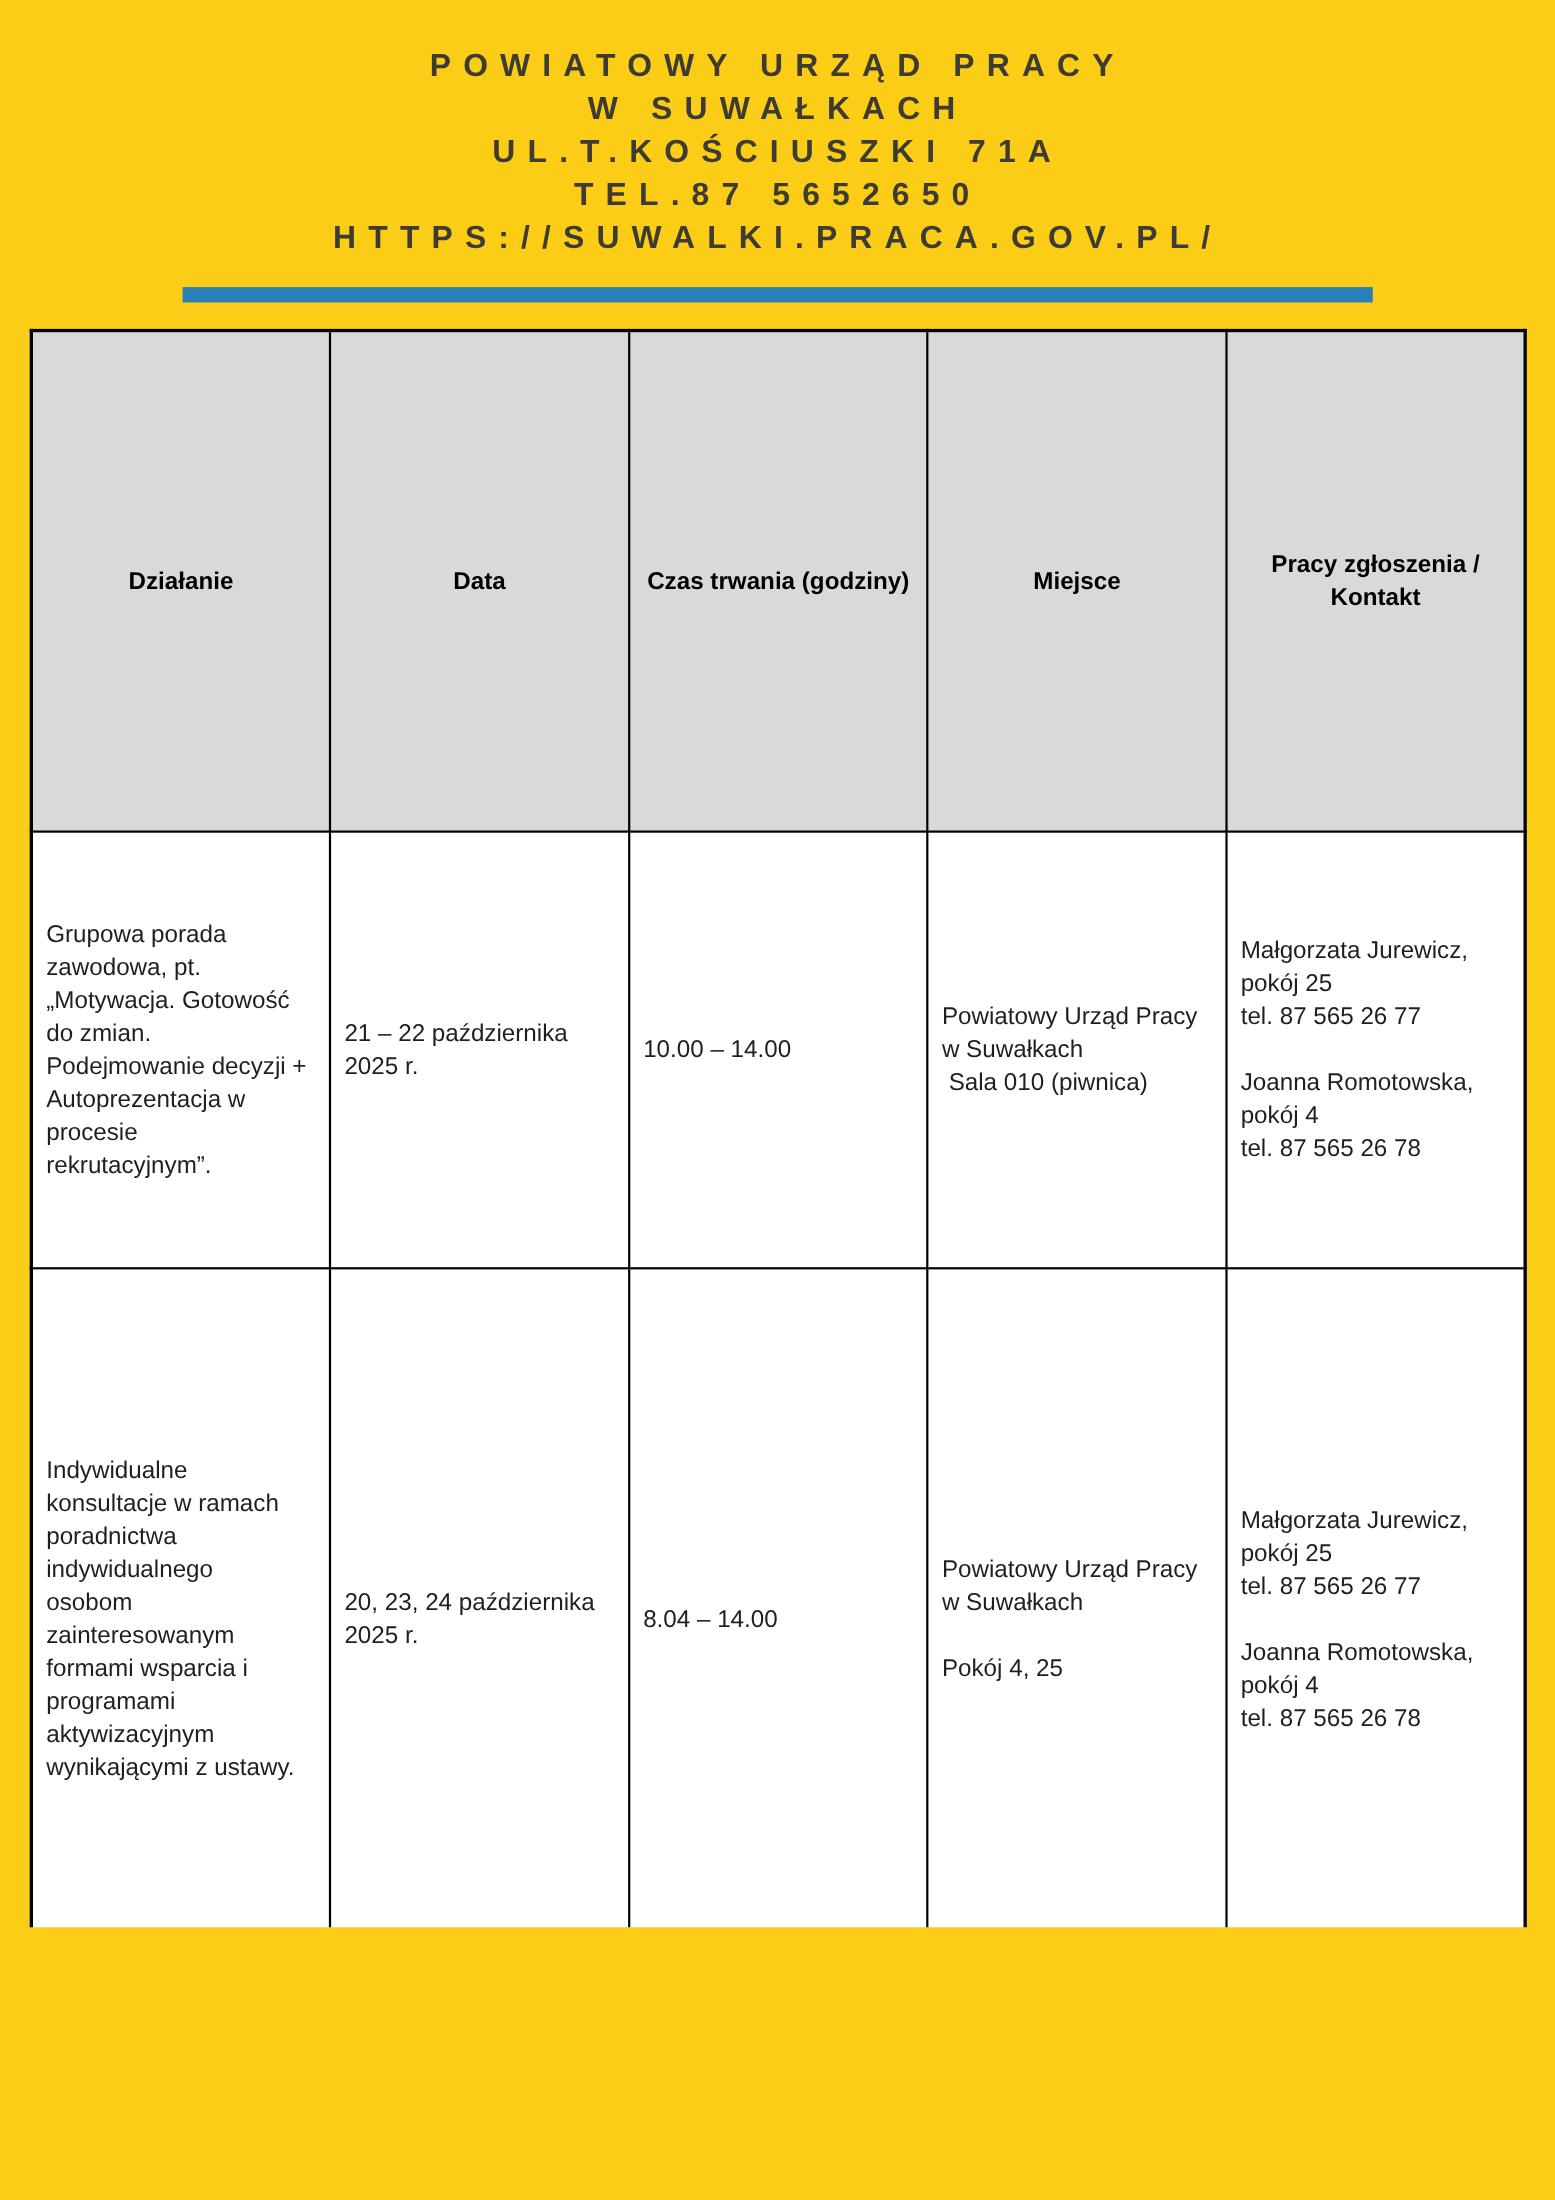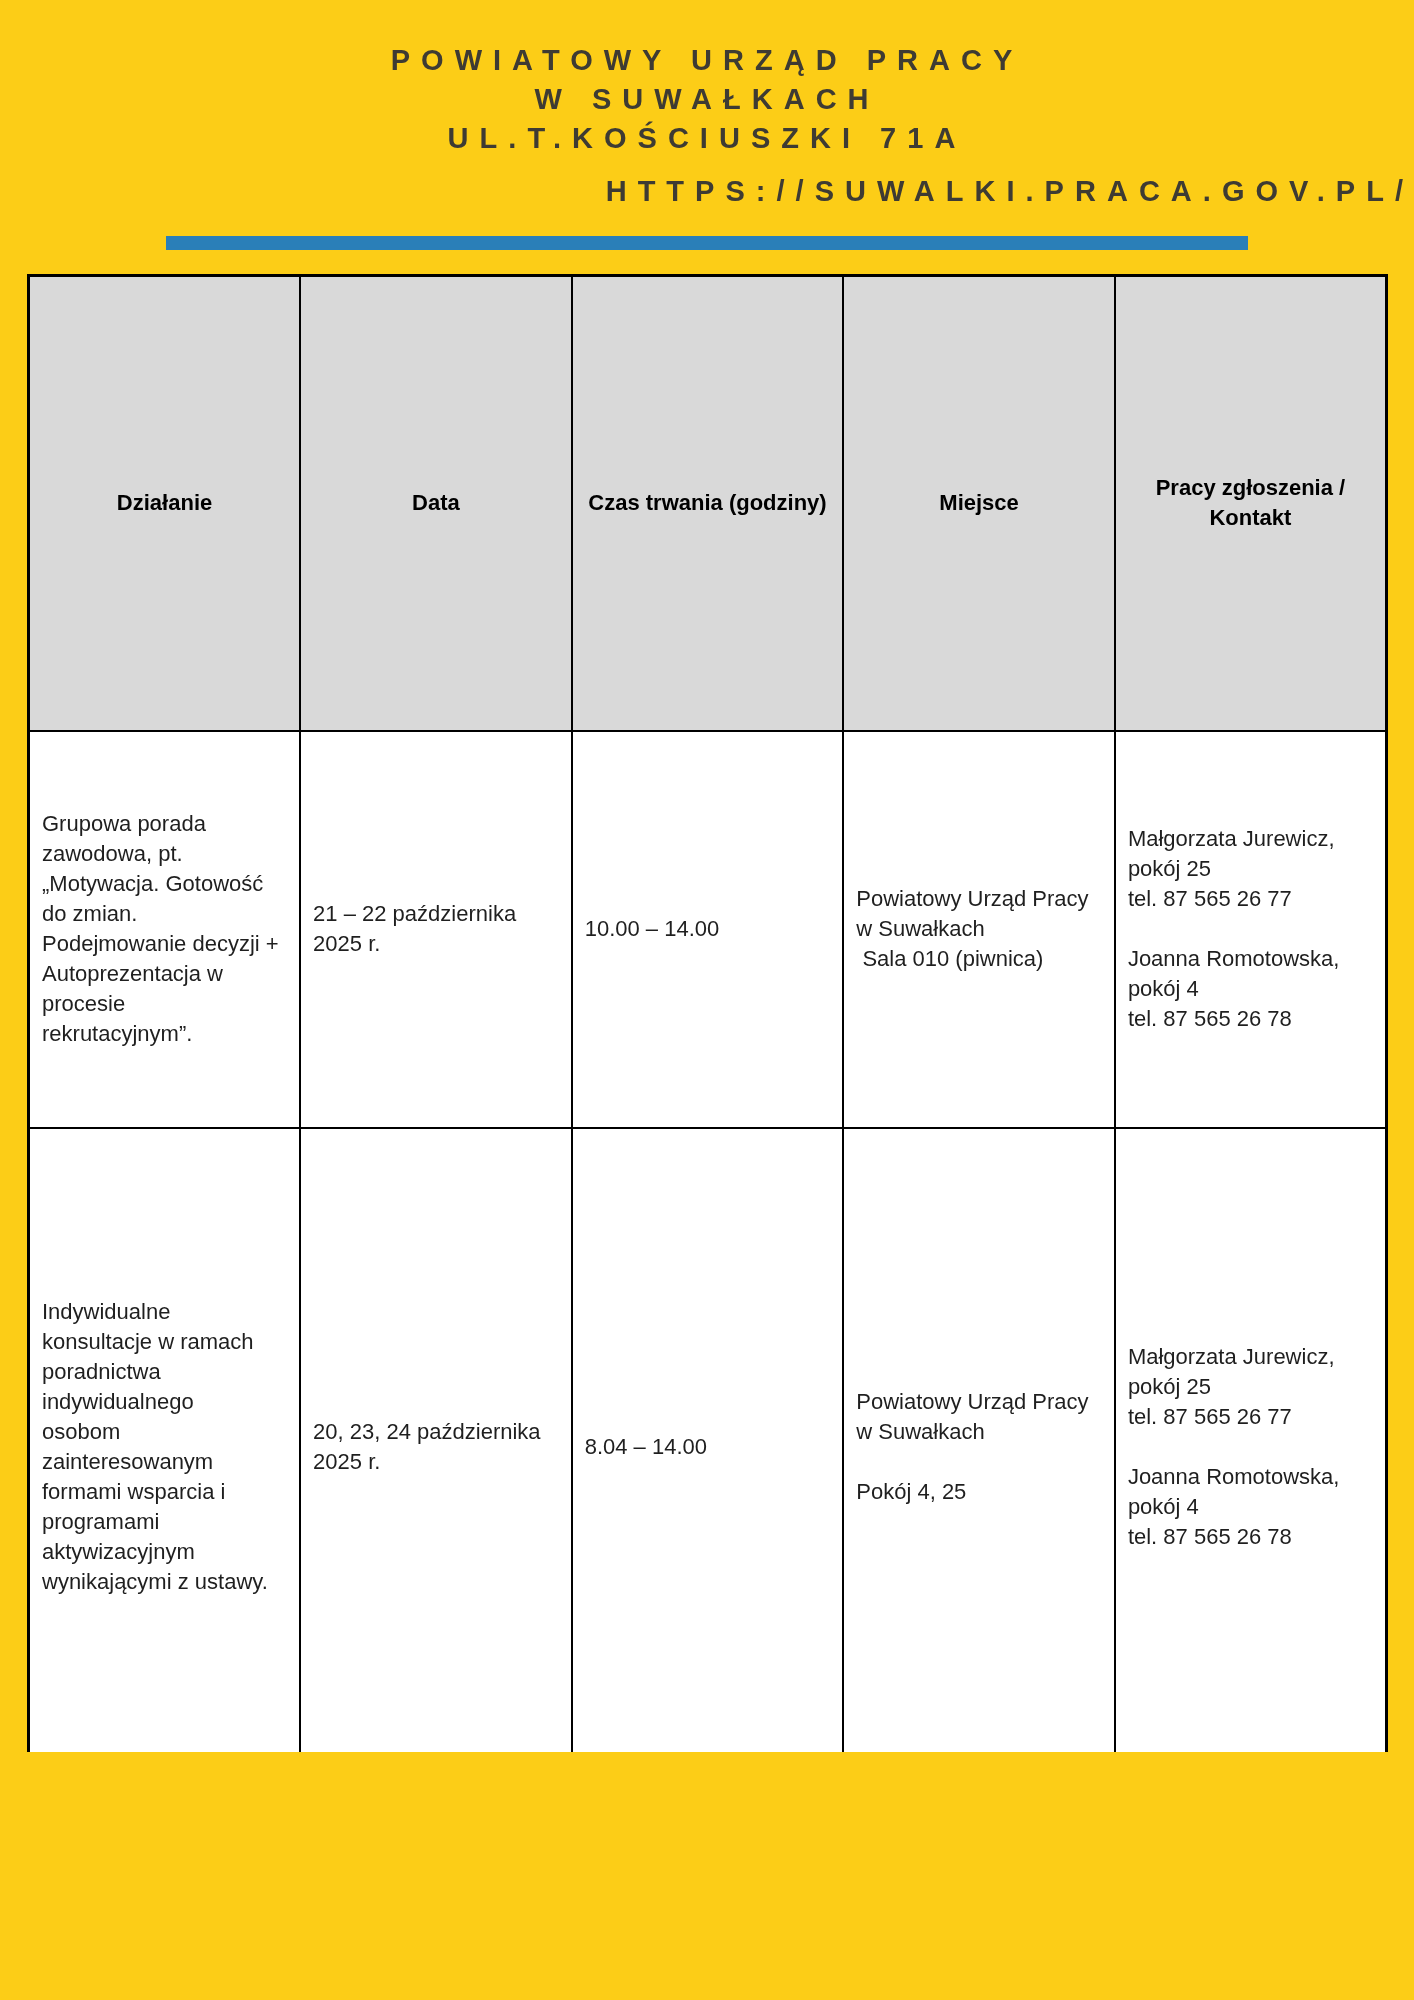--- a/index.html
+++ b/index.html
@@ -31,22 +31,20 @@
   .hline{
     font-size:29px;
     line-height:39px;
     font-weight:700;
     letter-spacing:0.38em;
     color:var(--header-text);
     text-align:center;
     white-space:nowrap;
   }
   .hline.url{
-    margin-top:14px;
-    text-align:right;
   }
   .divider-bar{
     width:1082px;
     height:14px;
     margin:25px auto 0 auto;
     background:var(--accent-bar);
   }
   
   table.schedule{
     border-collapse:collapse;
@@ -82,20 +80,21 @@
 </style>
 </head>
 <body>
 
 <div class="page">
 
   <div class="flyer-header">
     <div class="hline">POWIATOWY URZĄD PRACY</div>
     <div class="hline">W SUWAŁKACH</div>
     <div class="hline">UL.T.KOŚCIUSZKI 71A</div>
+    <div class="hline">TEL.87 5652650</div>
     <div class="hline url">HTTPS://SUWALKI.PRACA.GOV.PL/</div>
     <div class="divider-bar"></div>
   </div>
 
   <table class="schedule">
     <colgroup>
       <col>
         <col>
         <col>
         <col>

